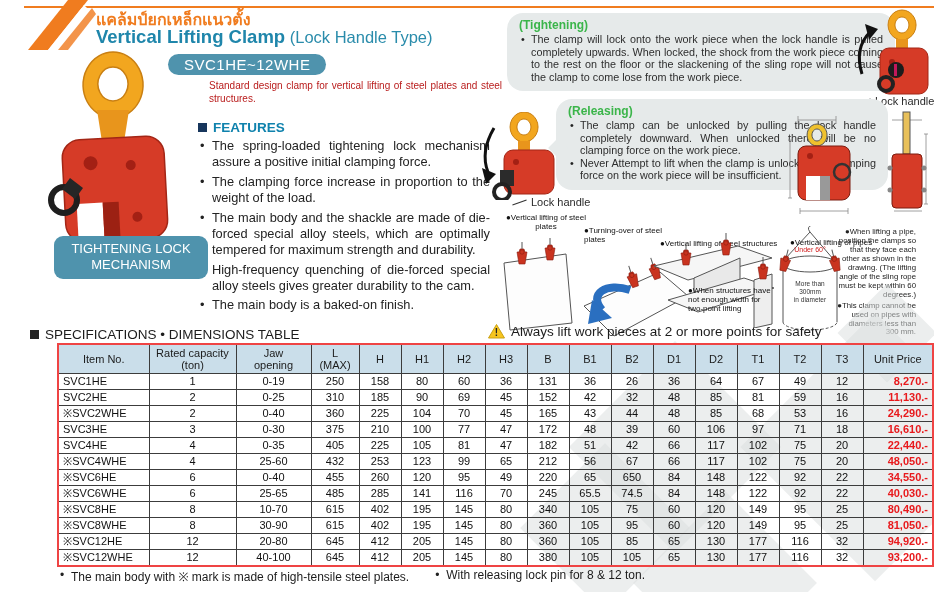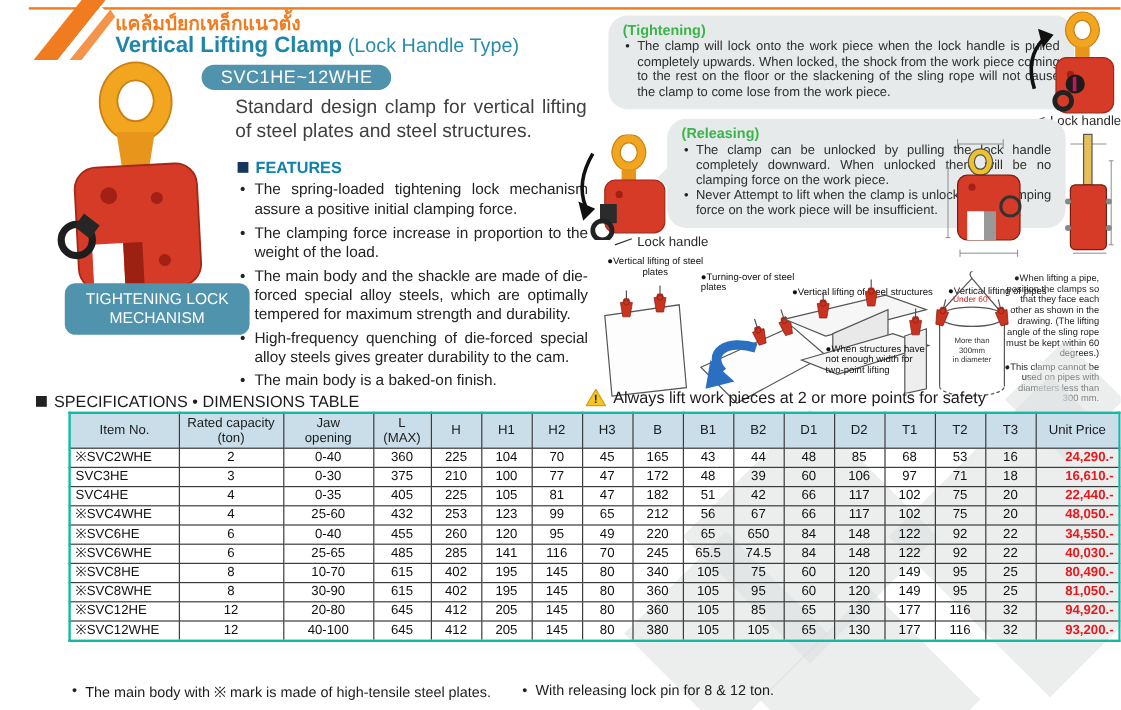--- a/index.html
+++ b/index.html
@@ -6,25 +6,25 @@
   #page{position:relative;width:934px;height:592px;overflow:hidden;background:#fff;
         font-family:"Liberation Sans",sans-serif;color:#1d1d1d;}
   .abs{position:absolute;}
   
   .top-rule{left:24px;top:6px;width:910px;height:2px;background:#f07c1f;}
   .thai-title{left:96px;top:7px;font-size:16px;font-weight:bold;color:#f07c1f;white-space:nowrap;}
   .en-title{left:96px;top:26px;white-space:nowrap;font-size:18.5px;font-weight:bold;color:#1f86ab;}
   .en-title .sub{font-weight:normal;font-size:16.5px;color:#2a8cab;}
   .model-badge{left:168px;top:54px;background:#4f93ad;color:#fff;font-size:15px;
                padding:2px 16px;border-radius:12px;letter-spacing:.5px;}
-  .description{left:196px;top:80px;width:293px;font-size:16px;line-height:1.25;
-               text-align:justify;color:#404040;}
+  .description{left:209px;top:80px;width:293px;font-size:10px;line-height:1.25;
+               text-align:justify;color:#b91c1c;}
   
   .features{left:198px;top:120px;width:292px;}
-  .features .hd{font-size:13.5px;font-weight:bold;color:#0f82ad;margin-bottom:3px;margin-top:12px;}
+  .features .hd{font-size:13.5px;font-weight:bold;color:#0f82ad;margin-bottom:3px;}
   .sq{display:inline-block;width:9px;height:9px;background:#17365c;margin-right:6px;}
   .sq.dark{background:#222;}
   .features ul,.box ul{margin:0;padding:0;list-style:none;}
   .features li{position:relative;padding-left:14px;font-size:12.8px;line-height:1.28;
                text-align:justify;margin-bottom:3px;color:#232323;}
   .features li::before,.box li::before,.fnote::before{content:"•";position:absolute;left:2px;color:#222;}
   .tl-badge{left:54px;top:236px;width:146px;background:#4f93ad;color:#fff;border-radius:9px;
             text-align:center;font-size:13px;line-height:1.25;padding:5px 4px;}
   
   .box{background:#e6eaea;border-radius:16px;padding:5px 12px 8px;}
@@ -40,21 +40,21 @@
   .diag-label{font-size:8px;line-height:1.15;color:#111;}
   .nowrap{white-space:nowrap;margin-top:20px;}
   .pipe-notes{left:837px;top:228px;width:79px;font-size:7.8px;line-height:1.15;color:#222;text-align:right;}
   .pipe-notes p{margin:0 0 2px 0;}
   .warning{left:488px;top:324px;display:flex;align-items:center;gap:6px;font-size:13.5px;color:#1c1c1c;}
   .spec-heading{left:30px;top:327px;font-size:13.5px;color:#1c1c1c;}
   
   .wm{background:#d9dddd;opacity:.5;transform:rotate(45deg);}
   
   .table-wrap{left:57px;top:343px;width:875px;}
-  table{border-collapse:collapse;table-layout:fixed;width:875px;border:2px solid #14b8a6;}
+  table{border-collapse:collapse;table-layout:fixed;width:875px;border:2px solid #ef4444;}
   th{background:#cadeea;border:1px solid #3c3c3c;font-size:11px;font-weight:normal;
      line-height:1.1;padding:2px 1px;white-space:pre-line;color:#1b1b1b;height:24px;vertical-align:middle;}
   td{border:1px solid #3c3c3c;font-size:11px;text-align:center;height:15px;
      line-height:13px;padding:0 2px;color:#111;background:transparent;}
   td.c-item{text-align:left;padding-left:4px;}
   td.c-price{color:#e8191c;font-weight:bold;text-align:right;padding-right:4px;}
   
   .footnotes{left:58px;top:568px;display:flex;gap:24px;font-size:12px;color:#1c1c1c;}
   .fnote{position:relative;padding-left:13px;}
   svg text{font-family:"Liberation Sans",sans-serif;}
@@ -285,20 +285,58 @@
             <th>D1</th>
             <th>D2</th>
             <th>T1</th>
             <th>T2</th>
             <th>T3</th>
             <th>Unit Price</th>
           </tr>
         </thead>
       <tbody>
           <tr>
+            <td class="c-item">SVC1HE</td>
+            <td>1</td>
+            <td>0-19</td>
+            <td>250</td>
+            <td>158</td>
+            <td>80</td>
+            <td>60</td>
+            <td>36</td>
+            <td>131</td>
+            <td>36</td>
+            <td>26</td>
+            <td>36</td>
+            <td>64</td>
+            <td>67</td>
+            <td>49</td>
+            <td>12</td>
+            <td class="c-price">8,270.-</td>
+          </tr>
+          <tr>
+            <td class="c-item">SVC2HE</td>
+            <td>2</td>
+            <td>0-25</td>
+            <td>310</td>
+            <td>185</td>
+            <td>90</td>
+            <td>69</td>
+            <td>45</td>
+            <td>152</td>
+            <td>42</td>
+            <td>32</td>
+            <td>48</td>
+            <td>85</td>
+            <td>81</td>
+            <td>59</td>
+            <td>16</td>
+            <td class="c-price">11,130.-</td>
+          </tr>
+          <tr>
             <td class="c-item">※SVC2WHE</td>
             <td>2</td>
             <td>0-40</td>
             <td>360</td>
             <td>225</td>
             <td>104</td>
             <td>70</td>
             <td>45</td>
             <td>165</td>
             <td>43</td>

